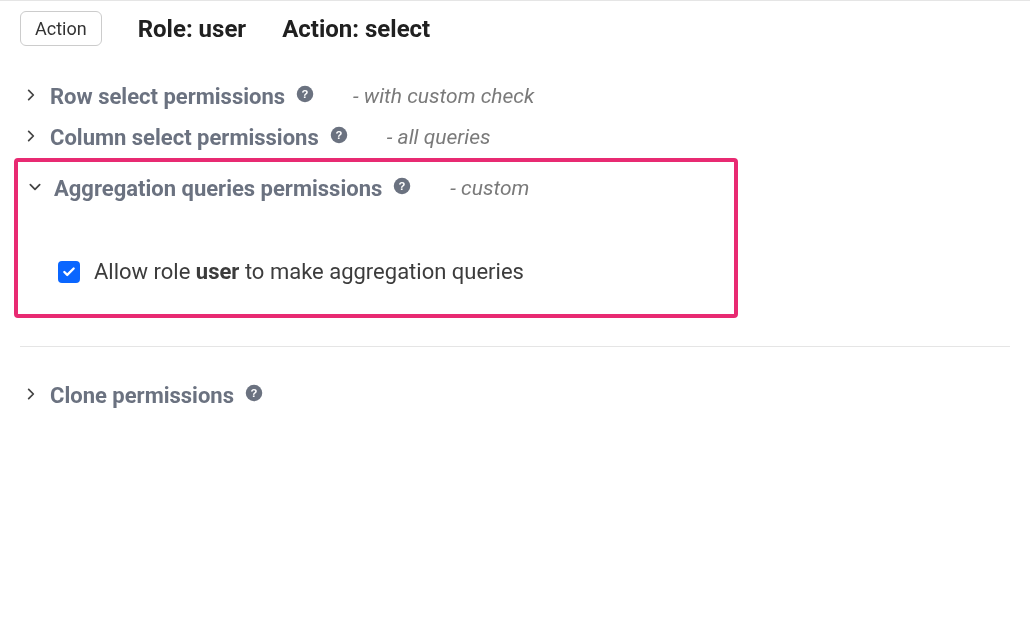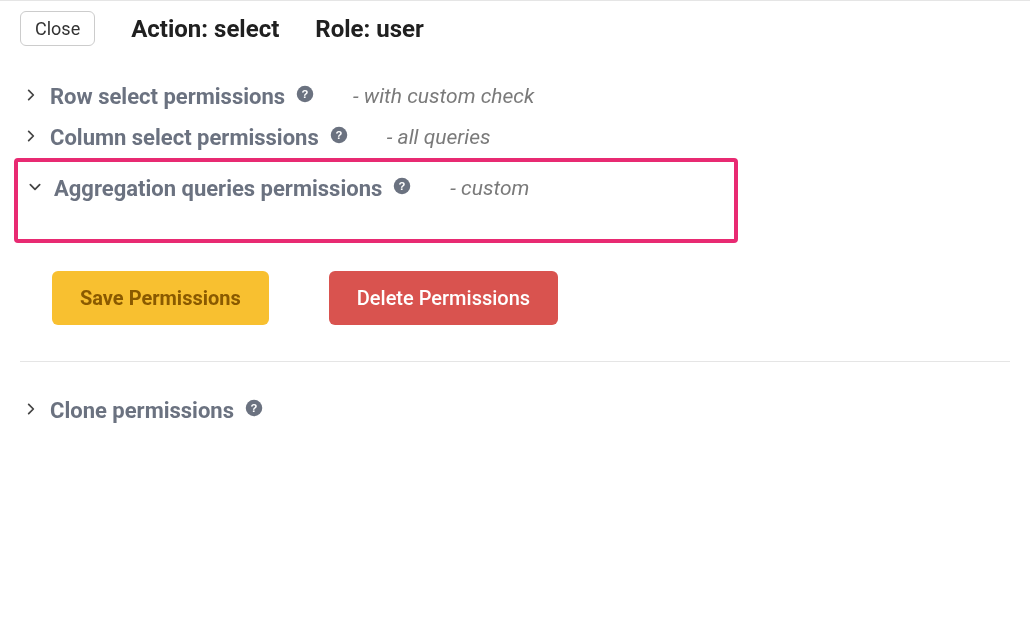--- a/index.html
+++ b/index.html
@@ -136,28 +136,28 @@
     }
   </style>
 </head>
 <body>
 
 <div class="top-border"></div>
 
 <div class="container">
 
   <div class="header-row">
-    <button class="close-btn">Close</button>
+    <button class="close-btn">Action</button>
+    <div class="header-label">
+      <span>Role:</span>
+      <span>user</span>
+    </div>
     <div class="header-label">
       <span>Action:</span>
       <span>select</span>
-    </div>
-    <div class="header-label">
-      <span>Role:</span>
-      <span>user</span>
     </div>
   </div>
 
   <div class="section-row">
     <span class="chevron">
       <svg width="14" height="14" viewBox="0 0 24 24" fill="none">
           <path d="M8 4l8 8-8 8" stroke="#444" stroke-width="3" stroke-linecap="round" stroke-linejoin="round"></path>
         </svg>
     </span>
     <span class="section-title">Row select permissions</span>
@@ -202,26 +202,34 @@
         <svg width="18" height="18" viewBox="0 0 24 24" fill="#6b7280">
             <circle cx="12" cy="12" r="11"></circle>
             <text x="12" y="17" text-anchor="middle" font-size="15" fill="#fff" font-weight="bold" font-family="Arial">?</text>
           </svg>
       </span>
       <span class="dash-status">
         <span class="dash">- </span><span class="status-text">custom</span>
       </span>
     </div>
 
-  </div>
-
-  <div class="button-row">
-    <button class="btn btn-save">Save Permissions</button>
-    <button class="btn btn-delete">Delete Permissions</button>
-  </div>
+    <div class="checkbox-row">
+      <span class="checkbox">
+        <svg width="14" height="14" viewBox="0 0 24 24" fill="none">
+            <path d="M4 12l5 5L20 6" stroke="#fff" stroke-width="4" stroke-linecap="round" stroke-linejoin="round"></path>
+          </svg>
+      </span>
+      <span class="checkbox-label">
+        <span>Allow role</span>
+        <span class="bold">user</span>
+        <span>to make aggregation queries</span>
+      </span>
+    </div>
+  </div>
+
 
   <div class="divider"></div>
 
   <div class="section-row">
     <span class="chevron">
       <svg width="14" height="14" viewBox="0 0 24 24" fill="none">
           <path d="M8 4l8 8-8 8" stroke="#444" stroke-width="3" stroke-linecap="round" stroke-linejoin="round"></path>
         </svg>
     </span>
     <span class="section-title">Clone permissions</span>

